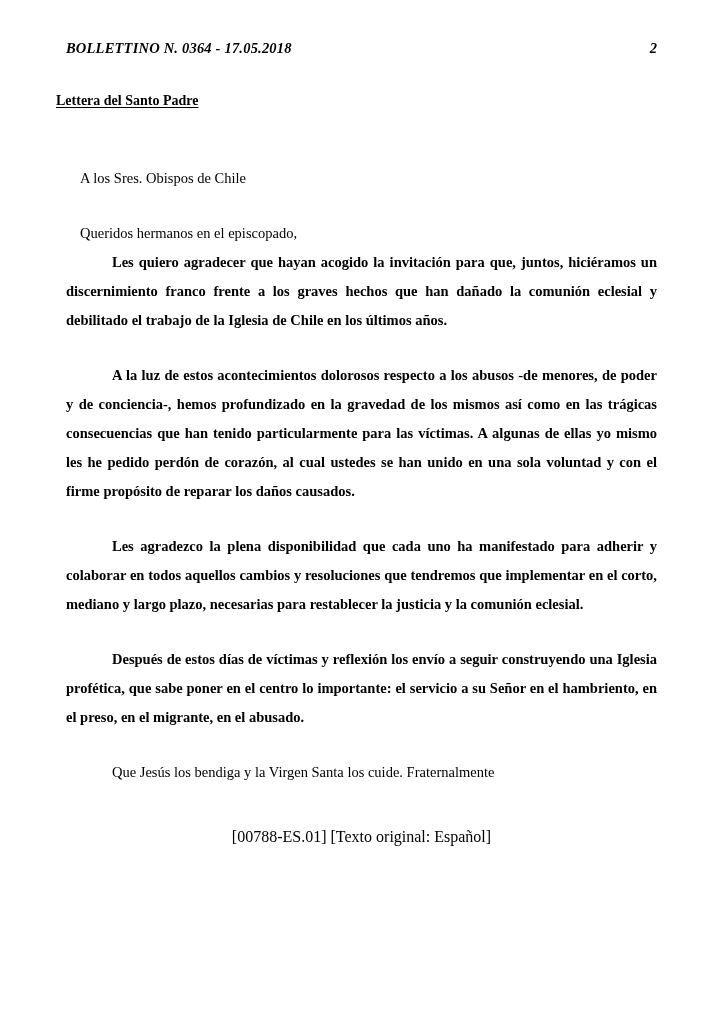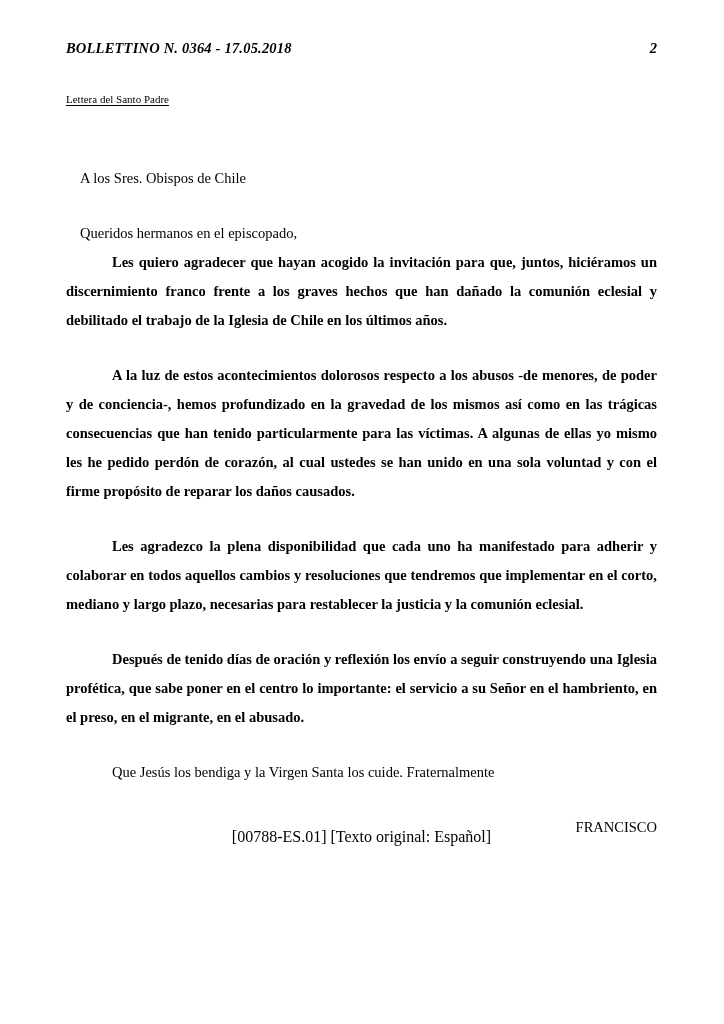--- a/index.html
+++ b/index.html
@@ -44,24 +44,24 @@
   }
   .running-head-pageno {
     font-weight: bold;
     font-style: italic;
     font-size: 14.5px;
   }
 
   
   .section-heading {
     position: absolute;
-    left: 66px;
+    left: 56px;
     top: 93px;
-    font-weight: normal;
-    font-size: 11px;
+    font-weight: bold;
+    font-size: 14px;
     text-decoration: underline;
     text-underline-offset: 2px;
   }
 
   
   .content {
     position: absolute;
     left: 66px;
     top: 150px;
     width: 591px;
@@ -137,26 +137,25 @@
     <p class="addressee">A los Sres. Obispos de Chile</p>
 
     <p class="salutation">Queridos hermanos en el episcopado,</p>
 
     <p class="body-para first-after-salutation">Les quiero agradecer que hayan acogido la invitación para que, juntos, hiciéramos un discernimiento franco frente a los graves hechos que han dañado la comunión eclesial y debilitado el trabajo de la Iglesia de Chile en los últimos años.</p>
 
     <p class="body-para">A la luz de estos acontecimientos dolorosos respecto a los abusos -de menores, de poder y de conciencia-, hemos profundizado en la gravedad de los mismos así como en las trágicas consecuencias que han tenido particularmente para las víctimas. A algunas de ellas yo mismo les he pedido perdón de corazón, al cual ustedes se han unido en una sola voluntad y con el firme propósito de reparar los daños causados.</p>
 
     <p class="body-para">Les agradezco la plena disponibilidad que cada uno ha manifestado para adherir y colaborar en todos aquellos cambios y resoluciones que tendremos que implementar en el corto, mediano y largo plazo, necesarias para restablecer la justicia y la comunión eclesial.</p>
 
-    <p class="body-para">Después de tenido días de oración y reflexión los envío a seguir construyendo una Iglesia profética, que sabe poner en el centro lo importante: el servicio a su Señor en el hambriento, en el preso, en el migrante, en el abusado.</p>
+    <p class="body-para">Después de estos días de víctimas y reflexión los envío a seguir construyendo una Iglesia profética, que sabe poner en el centro lo importante: el servicio a su Señor en el hambriento, en el preso, en el migrante, en el abusado.</p>
 
 
     <p class="closing-line">Que Jesús los bendiga y la Virgen Santa los cuide. Fraternalmente</p>
 
-    <p class="signature">FRANCISCO</p>
 
   </div>
 
   <div class="footer-codes">
     <p class="footer-code-line">[00788-ES.01] [Texto original: Español]</p>
   </div>
 
 </div>
 
 </body></html>

